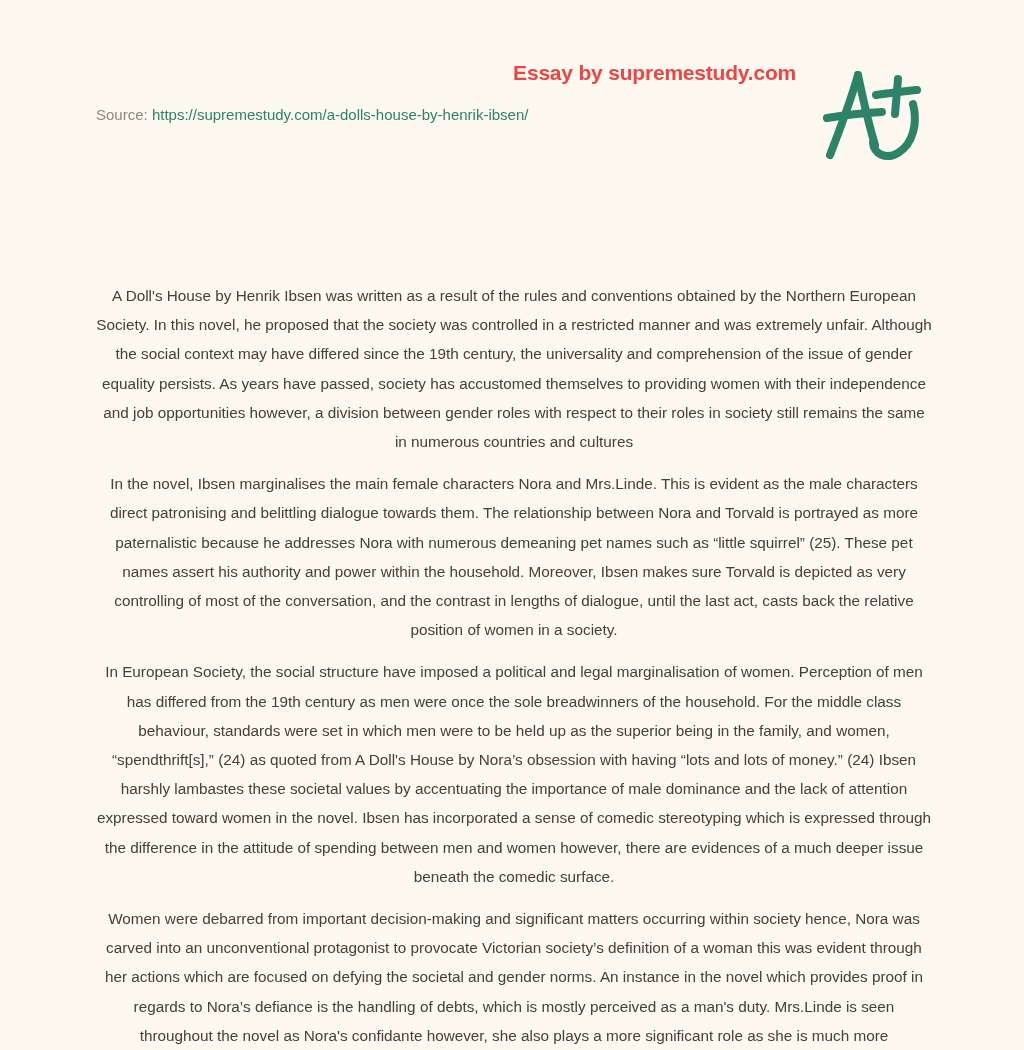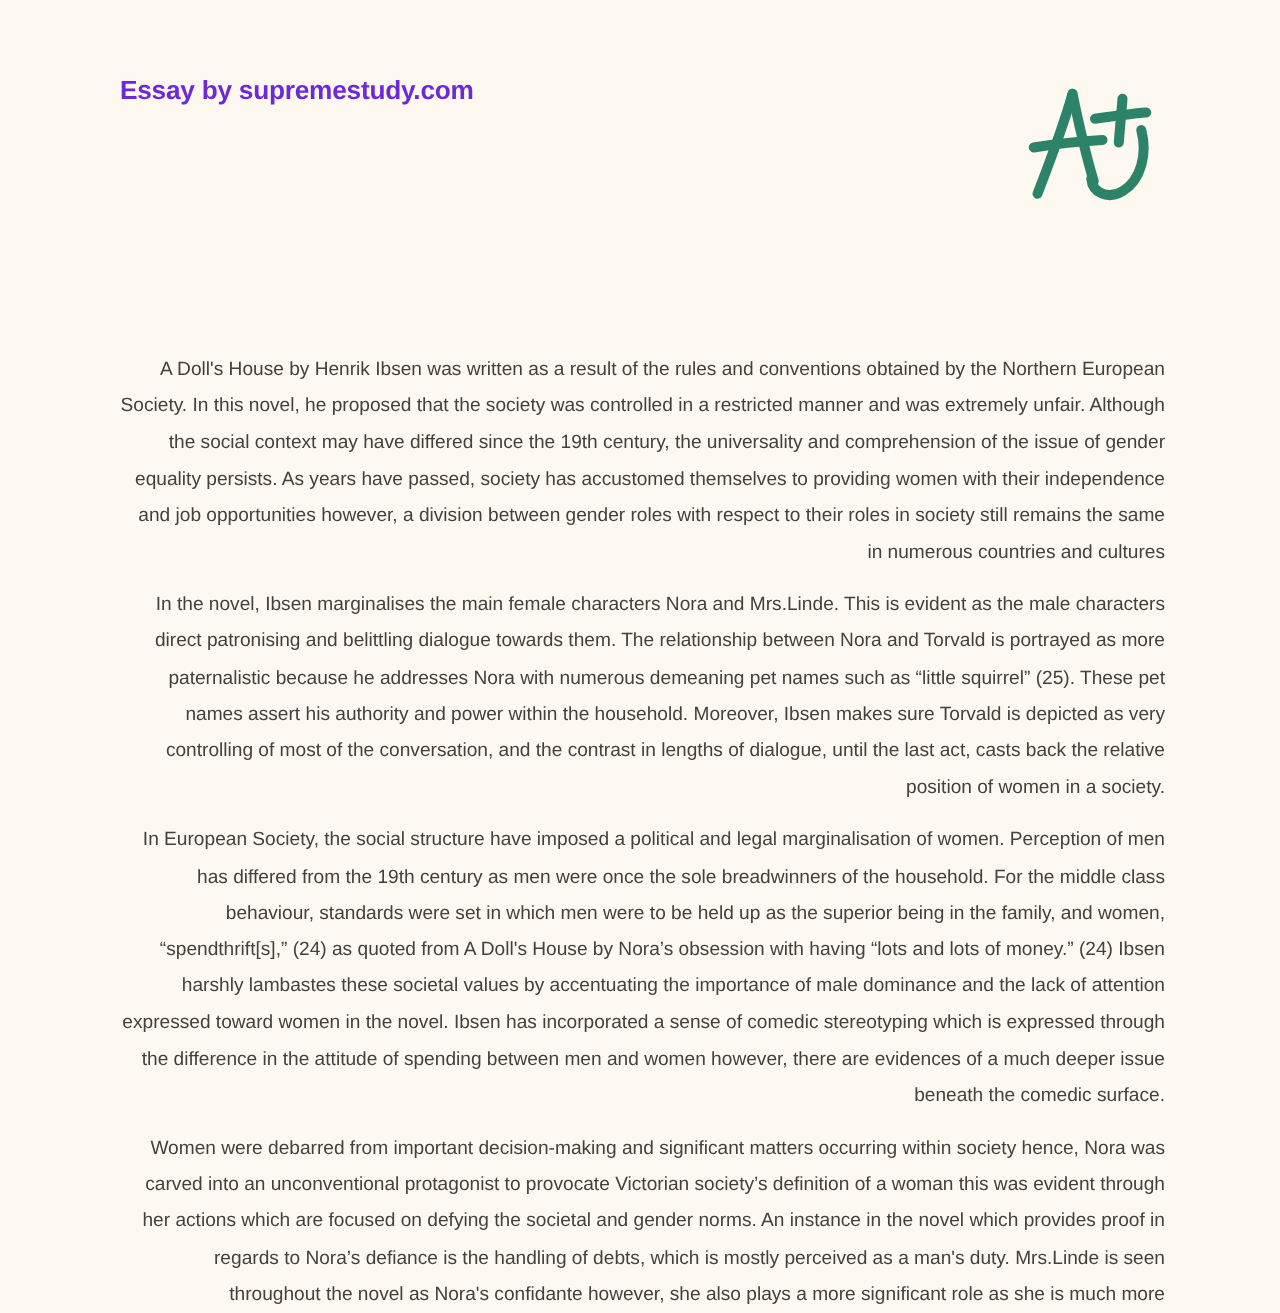--- a/index.html
+++ b/index.html
@@ -35,25 +35,26 @@
   .header-text-block {
     position: absolute;
     left: 96px;
     top: 59px;
     width: 700px;
   }
 
   .brand-line {
     font-size: 21px;
     font-weight: bold;
-    color: #6d28d9;
+    color: #ef4444;
     letter-spacing: -0.2px;
     line-height: 28px;
     margin: 0;
     white-space: nowrap;
+    text-align: right;
   }
 
   .source-line {
     margin: 0;
     margin-top: 17px;
     font-size: 15px;
     line-height: 22px;
     color: #8b8884;
     white-space: nowrap;
   }
@@ -100,37 +101,41 @@
 
   .essay-body {
     margin-top: 41px;
   }
 
   .essay-body p {
     margin: 0 0 13px 0;
     font-size: 15.3px;
     line-height: 29.2px;
     color: #44413d;
-    text-align: right;
+    text-align: center;
   }
 
   .essay-body p:last-child {
     margin-bottom: 0;
   }
 </style>
 </head>
 <body>
 
 <div class="page">
 
   <div class="header">
 
     <div class="header-text-block">
       <div class="brand-line">Essay by supremestudy.com</div>
 
+      <div class="source-line">
+        <span class="source-label">Source:</span>
+        <a class="source-url" href="#" title="https://supremestudy.com/a-dolls-house-by-henrik-ibsen/">https://supremestudy.com/a-dolls-house-by-henrik-ibsen/</a>
+      </div>
     </div>
 
     <div class="logo">
       <svg viewBox="0 0 120 110" xmlns="http://www.w3.org/2000/svg">
         <g fill="none" stroke="#2d8368" stroke-linecap="round" stroke-linejoin="round">
 
           <path d="M46 13 C40 34, 30 62, 18 93" stroke-width="8"></path>
 
           <path d="M46 13 C51 37, 57 63, 63 83" stroke-width="8"></path>
 

